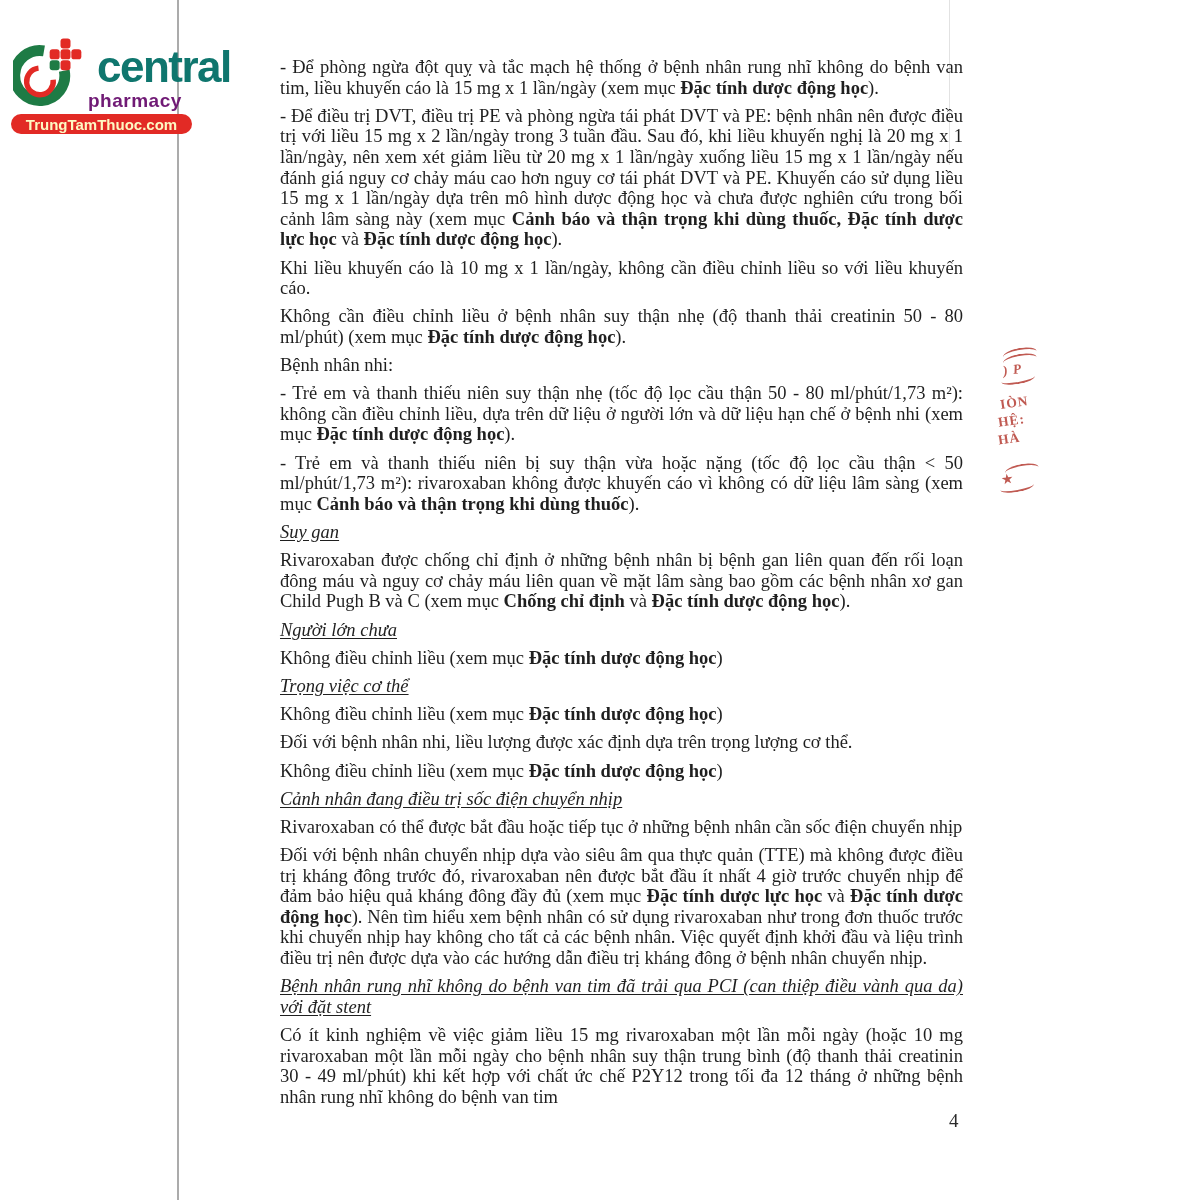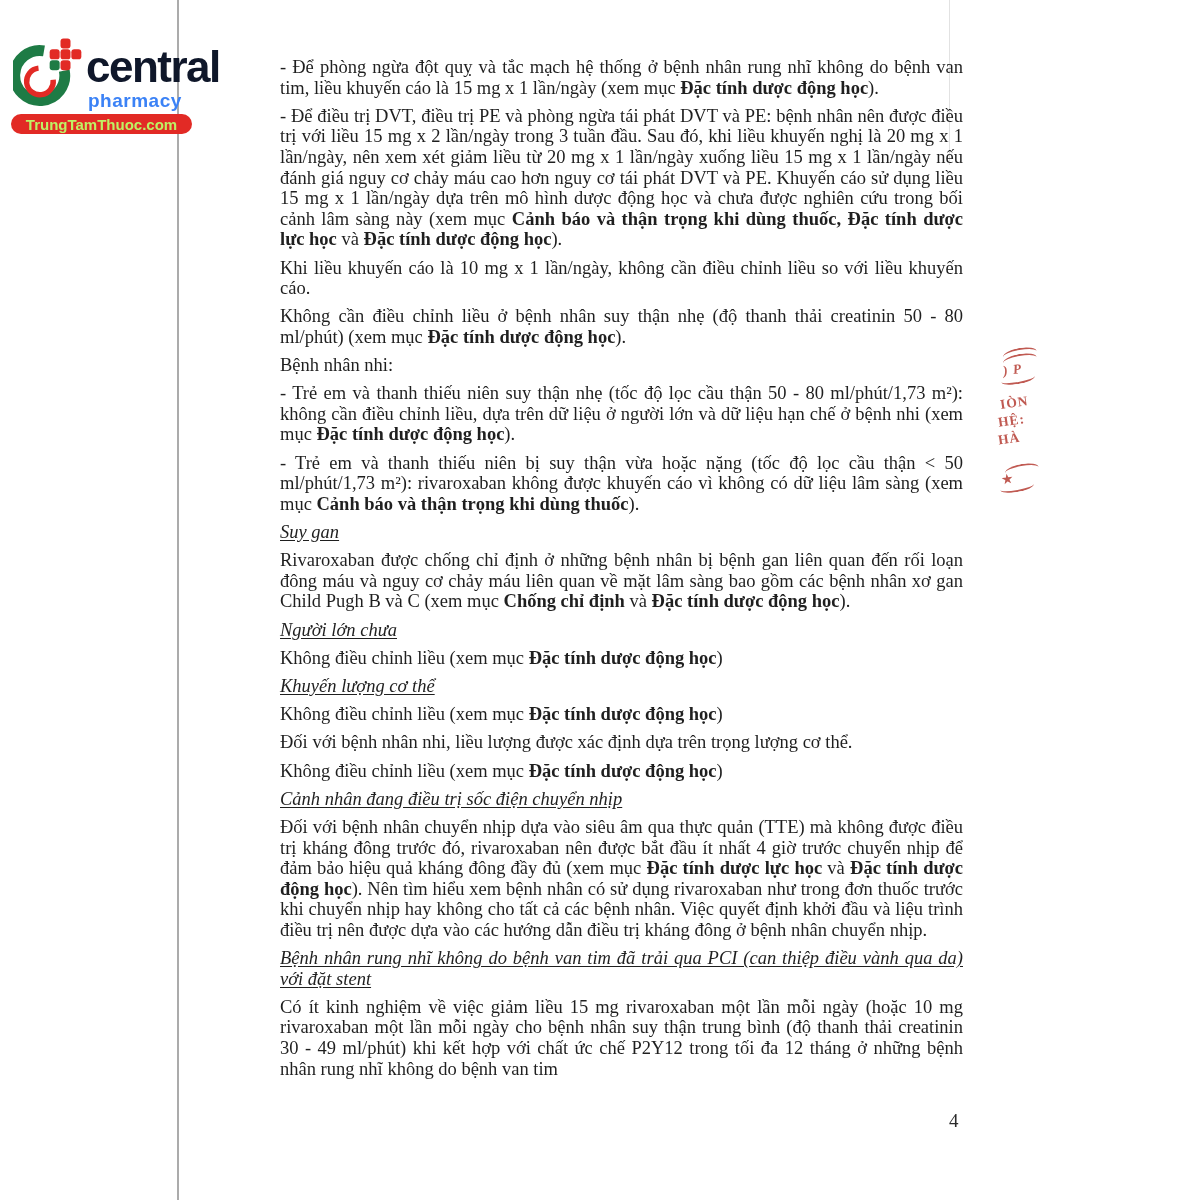--- a/index.html
+++ b/index.html
@@ -7,29 +7,29 @@
   .page{position:relative;width:1200px;height:1200px;background:#ffffff;
         font-family:"Liberation Serif", serif;color:#1f1f1f;}
 
   
   .edge-line{position:absolute;left:177px;top:0;width:2px;height:1200px;background:#ababab;}
   .artifact-line{position:absolute;left:949px;top:0;width:1px;height:165px;background:#e2e2e2;}
 
   
   .logo{position:absolute;left:11px;top:34px;width:210px;height:105px;}
   .logo-icon{position:absolute;left:2px;top:2px;width:70px;height:80px;}
-  .brand-name{position:absolute;left:75px;top:11px;
+  .brand-name{position:absolute;left:86px;top:11px;
       font-family:"Liberation Sans", sans-serif;font-weight:700;font-size:44px;
-      letter-spacing:-1.5px;color:#0f172a;line-height:1;}
+      letter-spacing:-1.5px;color:#0f766e;line-height:1;}
   .brand-sub{position:absolute;left:77px;top:57px;
       font-family:"Liberation Sans", sans-serif;font-weight:700;font-size:19px;
-      letter-spacing:.5px;color:#3b82f6;line-height:1;}
+      letter-spacing:.5px;color:#701a75;line-height:1;}
   .brand-badge{position:absolute;left:0px;top:80px;width:181px;height:20px;
       background:#e22a25;border-radius:11px;display:flex;align-items:center;justify-content:center;
-      font-family:"Liberation Sans", sans-serif;font-weight:700;font-size:15px;color:#bef264;}
+      font-family:"Liberation Sans", sans-serif;font-weight:700;font-size:15px;color:#fef9c3;}
 
   
   .stamp{position:absolute;left:995px;top:340px;width:60px;height:170px;
       color:#c05a52;font-family:"Liberation Serif", serif;}
   .stamp .frag{position:absolute;font-size:13.5px;font-weight:700;letter-spacing:1px;
       transform:rotate(-8deg);white-space:nowrap;}
   .stamp .arc{position:absolute;width:34px;height:10px;border-top:2px solid #c05a52;
       border-radius:50%;transform:rotate(-10deg);}
   .stamp .arc2{position:absolute;width:34px;height:8px;border-bottom:2px solid #c05a52;
       border-radius:50%;transform:rotate(-10deg);}
@@ -84,24 +84,25 @@
       <p><span>- Để điều trị DVT, điều trị PE và phòng ngừa tái phát DVT và PE: bệnh nhân nên được điều trị với liều 15 mg x 2 lần/ngày trong 3 tuần đầu. Sau đó, khi liều khuyến nghị là 20 mg x 1 lần/ngày, nên xem xét giảm liều từ 20 mg x 1 lần/ngày xuống liều 15 mg x 1 lần/ngày nếu đánh giá nguy cơ chảy máu cao hơn nguy cơ tái phát DVT và PE. Khuyến cáo sử dụng liều 15 mg x 1 lần/ngày dựa trên mô hình dược động học và chưa được nghiên cứu trong bối cảnh lâm sàng này (xem mục </span><span class="b">Cảnh báo và thận trọng khi dùng thuốc, Đặc tính dược lực học</span><span> và </span><span class="b">Đặc tính dược động học</span><span>).</span></p>
       <p><span>Khi liều khuyến cáo là 10 mg x 1 lần/ngày, không cần điều chỉnh liều so với liều khuyến cáo.</span></p>
       <p><span>Không cần điều chỉnh liều ở bệnh nhân suy thận nhẹ (độ thanh thải creatinin 50 - 80 ml/phút) (xem mục </span><span class="b">Đặc tính dược động học</span><span>).</span></p>
       <p><span>Bệnh nhân nhi:</span></p>
       <p><span>- Trẻ em và thanh thiếu niên suy thận nhẹ (tốc độ lọc cầu thận 50 - 80 ml/phút/1,73 m²): không cần điều chỉnh liều, dựa trên dữ liệu ở người lớn và dữ liệu hạn chế ở bệnh nhi (xem mục </span><span class="b">Đặc tính dược động học</span><span>).</span></p>
       <p><span>- Trẻ em và thanh thiếu niên bị suy thận vừa hoặc nặng (tốc độ lọc cầu thận &lt; 50 ml/phút/1,73 m²): rivaroxaban không được khuyến cáo vì không có dữ liệu lâm sàng (xem mục </span><span class="b">Cảnh báo và thận trọng khi dùng thuốc</span><span>).</span></p>
       <p class="heading"><span>Suy gan</span></p>
       <p><span>Rivaroxaban được chống chỉ định ở những bệnh nhân bị bệnh gan liên quan đến rối loạn đông máu và nguy cơ chảy máu liên quan về mặt lâm sàng bao gồm các bệnh nhân xơ gan Child Pugh B và C (xem mục </span><span class="b">Chống chỉ định</span><span> và </span><span class="b">Đặc tính dược động học</span><span>).</span></p>
       <p class="heading"><span>Người lớn chưa</span></p>
       <p><span>Không điều chỉnh liều (xem mục </span><span class="b">Đặc tính dược động học</span><span>)</span></p>
-      <p class="heading"><span>Khuyến lượng cơ thể</span></p>
+      <p class="heading"><span>Trọng việc cơ thể</span></p>
       <p><span>Không điều chỉnh liều (xem mục </span><span class="b">Đặc tính dược động học</span><span>)</span></p>
       <p><span>Đối với bệnh nhân nhi, liều lượng được xác định dựa trên trọng lượng cơ thể.</span></p>
       <p><span>Không điều chỉnh liều (xem mục </span><span class="b">Đặc tính dược động học</span><span>)</span></p>
       <p class="heading"><span>Cảnh nhân đang điều trị sốc điện chuyển nhịp</span></p>
+      <p><span>Rivaroxaban có thể được bắt đầu hoặc tiếp tục ở những bệnh nhân cần sốc điện chuyển nhịp</span></p>
       <p><span>Đối với bệnh nhân chuyển nhịp dựa vào siêu âm qua thực quản (TTE) mà không được điều trị kháng đông trước đó, rivaroxaban nên được bắt đầu ít nhất 4 giờ trước chuyển nhịp để đảm bảo hiệu quả kháng đông đầy đủ (xem mục </span><span class="b">Đặc tính dược lực học</span><span> và </span><span class="b">Đặc tính dược động học</span><span>). Nên tìm hiểu xem bệnh nhân có sử dụng rivaroxaban như trong đơn thuốc trước khi chuyển nhịp hay không cho tất cả các bệnh nhân. Việc quyết định khởi đầu và liệu trình điều trị nên được dựa vào các hướng dẫn điều trị kháng đông ở bệnh nhân chuyển nhịp.</span></p>
       <p class="heading"><span>Bệnh nhân rung nhĩ không do bệnh van tim đã trải qua PCI (can thiệp điều vành qua da) với đặt stent</span></p>
       <p><span>Có ít kinh nghiệm về việc giảm liều 15 mg rivaroxaban một lần mỗi ngày (hoặc 10 mg rivaroxaban một lần mỗi ngày cho bệnh nhân suy thận trung bình (độ thanh thải creatinin 30 - 49 ml/phút) khi kết hợp với chất ức chế P2Y12 trong tối đa 12 tháng ở những bệnh nhân rung nhĩ không do bệnh van tim</span></p>
     </div>
 
   <div class="page-number">4</div>
 </div>
 
 </body></html>

